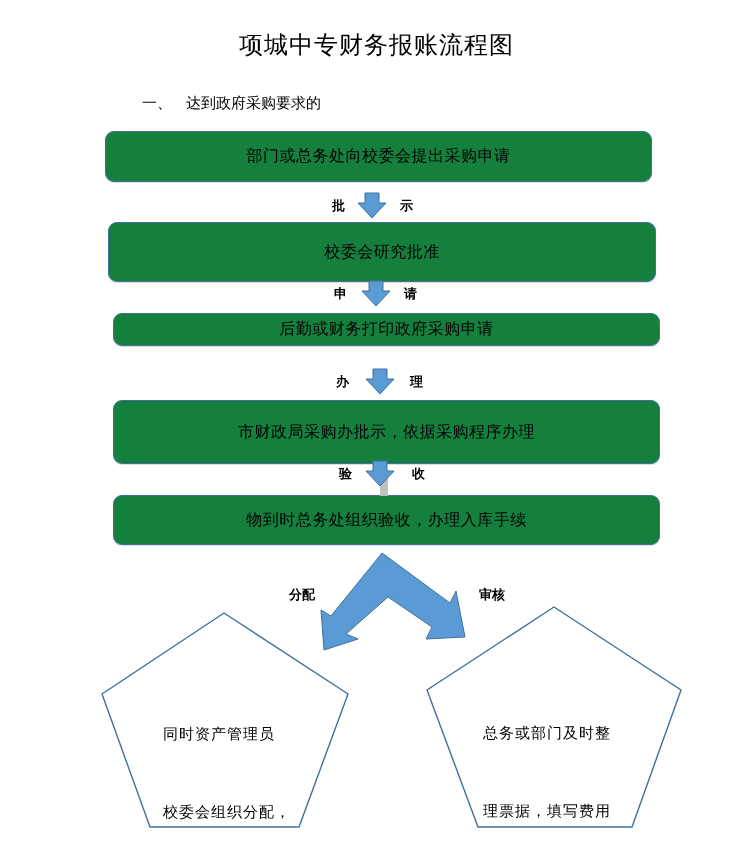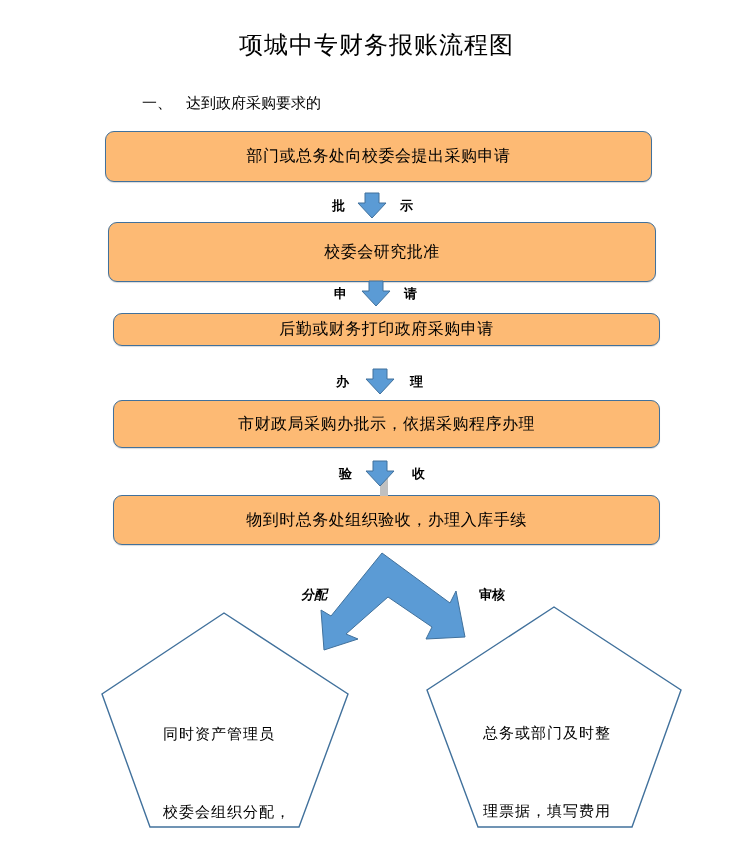--- a/index.html
+++ b/index.html
@@ -33,21 +33,21 @@
       font-size: 15px;
       line-height: 20px;
       white-space: pre;
     }
     .section-heading .num { display: inline-block; width: 44px; }
     .step-box {
       position: absolute;
       box-sizing: border-box;
       border: 1.6px solid #41719c;
       border-radius: 9px;
-      background: #fdba74;
+      background: #15803d;
       display: flex;
       align-items: center;
       justify-content: center;
       font-size: 16px;
       letter-spacing: 0.5px;
       box-shadow: 0 1px 1px rgba(0,0,0,0.15);
     }
     .connector {
       position: absolute;
       height: 28px;
@@ -99,21 +99,21 @@
 
 <div class="step-box" style="left:105px;top:131px;width:547px;height:51px;">
   <span>部门或总务处向校委会提出采购申请</span>
 </div>
 <div class="step-box" style="left:108px;top:222px;width:548px;height:60px;">
   <span>校委会研究批准</span>
 </div>
 <div class="step-box" style="left:113px;top:313px;width:547px;height:33px;">
   <span>后勤或财务打印政府采购申请</span>
 </div>
-<div class="step-box" style="left:113px;top:400px;width:547px;height:48px;">
+<div class="step-box" style="left:113px;top:400px;width:547px;height:64px;">
   <span>市财政局采购办批示，依据采购程序办理</span>
 </div>
 <div class="step-box" style="left:113px;top:495px;width:547px;height:50px;">
   <span>物到时总务处组织验收，办理入库手续</span>
 </div>
 
 <div class="connector" style="left:0;top:192px;width:753px;">
   <span class="lbl" style="left:332px;">批</span>
   <svg width="30" height="28" style="left:357px;top:0;">
     <polygon points="8,1 22,1 22,11 29,11 15,26 1,11 8,11" fill="#5b9bd5" stroke="#41719c" stroke-width="1"></polygon>
@@ -139,21 +139,21 @@
 
 <div class="gray-bar"></div>
 <div class="connector" style="left:0;top:460px;width:753px;">
   <span class="lbl" style="left:339px;">验</span>
   <svg width="30" height="28" style="left:365px;top:0;">
     <polygon points="8,1 22,1 22,11 29,11 15,26 1,11 8,11" fill="#5b9bd5" stroke="#41719c" stroke-width="1"></polygon>
   </svg>
   <span class="lbl" style="left:412px;">收</span>
 </div>
 
-<div class="split-label" style="left:301px;top:586px;font-style:italic;">分配</div>
+<div class="split-label" style="left:289px;top:586px;">分配</div>
 <div class="split-label" style="left:479px;top:586px;">审核</div>
 
 <svg class="diagram-svg" viewBox="0 0 753 848">
   <polygon points="382,553 450,603 456,591 465,637 426,639 432,627 388,597 346,634 358,639 324,650 321,610 331,616" fill="#5b9bd5" stroke="#41719c" stroke-width="1"></polygon>
   <polygon points="224,613 348,694 299,827 150,827 102,694" fill="#ffffff" stroke="#41719c" stroke-width="1.4"></polygon>
   <polygon points="554,607 681,690 632,827 478,827 427,690" fill="#ffffff" stroke="#41719c" stroke-width="1.4"></polygon>
 </svg>
 
 <div class="pent-text" style="left:163px;top:669px;">
   <div>同时资产管理员</div>

